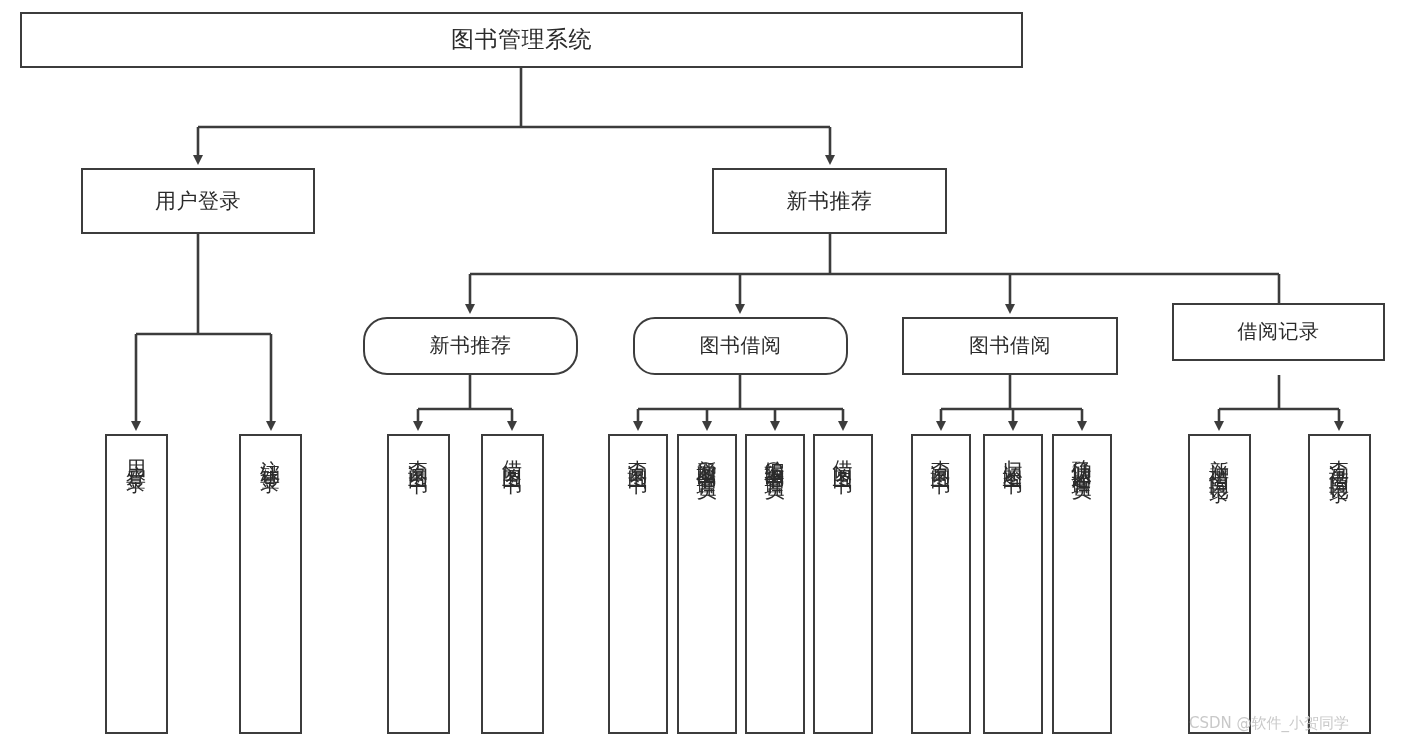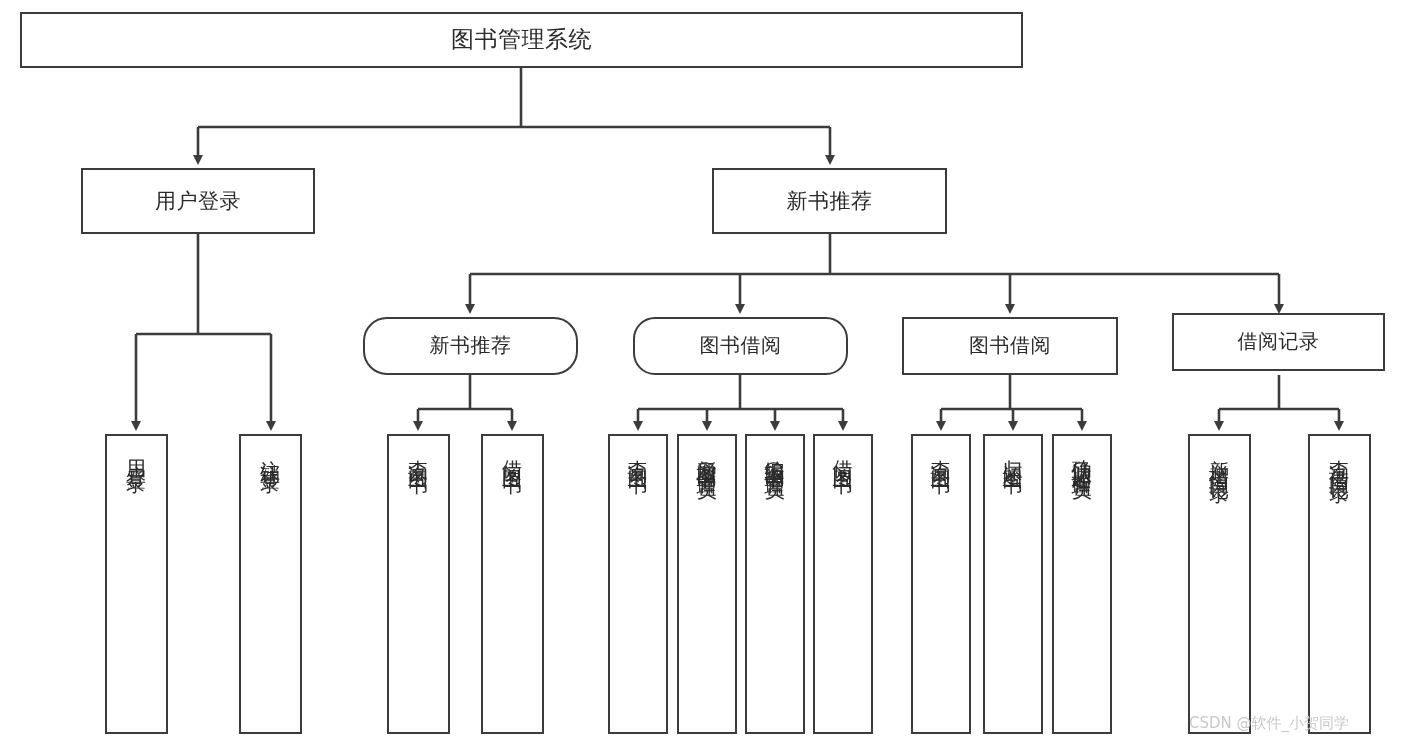--- a/index.html
+++ b/index.html
@@ -153,21 +153,21 @@
 
   <div class="node level-sub" style="left: 363px; top: 317px; width: 215px; height: 58px; border-radius: 24px;">
     <span class="node-label">新书推荐</span>
   </div>
   <div class="node level-sub" style="left: 633px; top: 317px; width: 215px; height: 58px; border-radius: 22px;">
     <span class="node-label">图书借阅</span>
   </div>
   <div class="node level-sub" style="left: 902px; top: 317px; width: 216px; height: 58px;">
     <span class="node-label">图书借阅</span>
   </div>
-  <div class="node level-sub" style="left: 1172px; top: 313px; width: 213px; height: 58px;">
+  <div class="node level-sub" style="left: 1172px; top: 303px; width: 213px; height: 58px;">
     <span class="node-label">借阅记录</span>
   </div>
 
   <div class="node leaf" style="left: 105px; top: 434px; width: 63px; height: 300px;">
     <span class="node-label">用户登录</span>
   </div>
   <div class="node leaf" style="left: 239px; top: 434px; width: 63px; height: 300px;">
     <span class="node-label">注销登录</span>
   </div>
   <div class="node leaf" style="left: 387px; top: 434px; width: 63px; height: 300px;">

